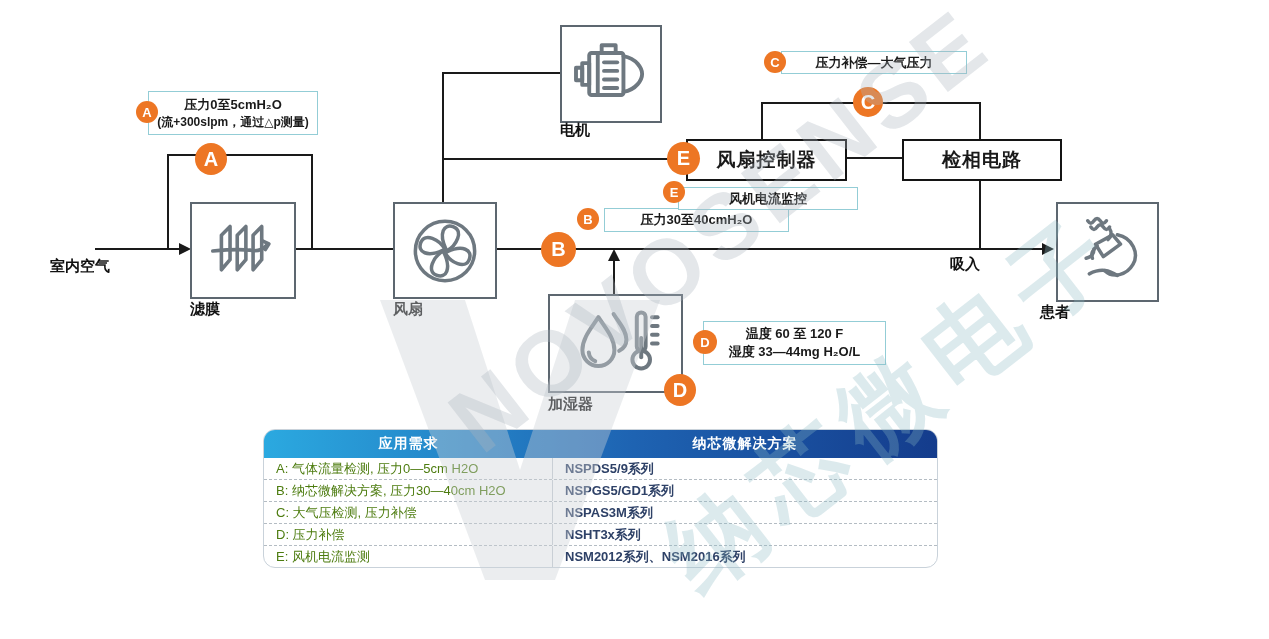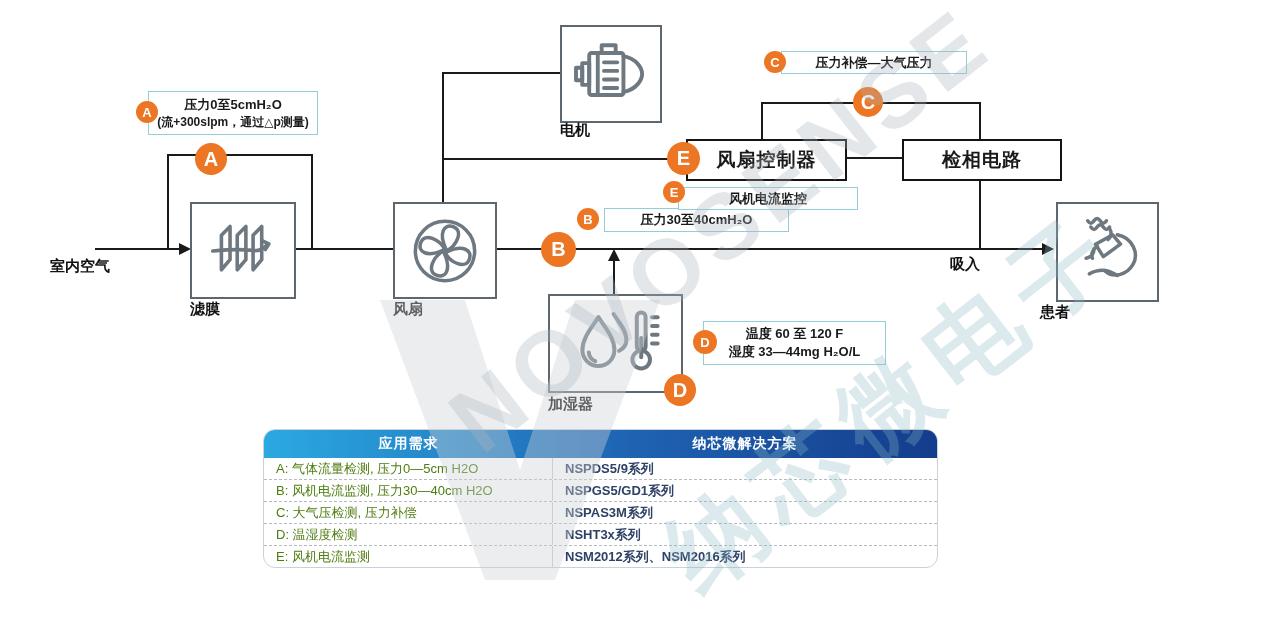--- a/index.html
+++ b/index.html
@@ -203,29 +203,29 @@
   <div class="tbl">
     <div class="tbl-head">
       <div class="th-left">应用需求</div>
       <div class="th-right">纳芯微解决方案</div>
     </div>
     <div class="tbl-row">
       <div class="td-req">A: 气体流量检测, 压力0—5cm H2O</div>
       <div class="td-sol">NSPDS5/9系列</div>
     </div>
     <div class="tbl-row">
-      <div class="td-req">B: 风机电流监测, 压力30—40cm H2O</div>
+      <div class="td-req">B: 纳芯微解决方案, 压力30—40cm H2O</div>
       <div class="td-sol">NSPGS5/GD1系列</div>
     </div>
     <div class="tbl-row">
       <div class="td-req">C: 大气压检测, 压力补偿</div>
       <div class="td-sol">NSPAS3M系列</div>
     </div>
     <div class="tbl-row">
-      <div class="td-req">D: 温湿度检测</div>
+      <div class="td-req">D: 压力补偿</div>
       <div class="td-sol">NSHT3x系列</div>
     </div>
     <div class="tbl-row">
       <div class="td-req">E: 风机电流监测</div>
       <div class="td-sol">NSM2012系列、NSM2016系列</div>
     </div>
   </div>
 
   <svg class="wm wm-v" width="300" height="300" viewBox="0 0 300 300">
     <polygon points="10,10 95,10 150,180 205,10 290,10 185,290 115,290" fill="#ccd2d8" opacity="0.4"></polygon>

